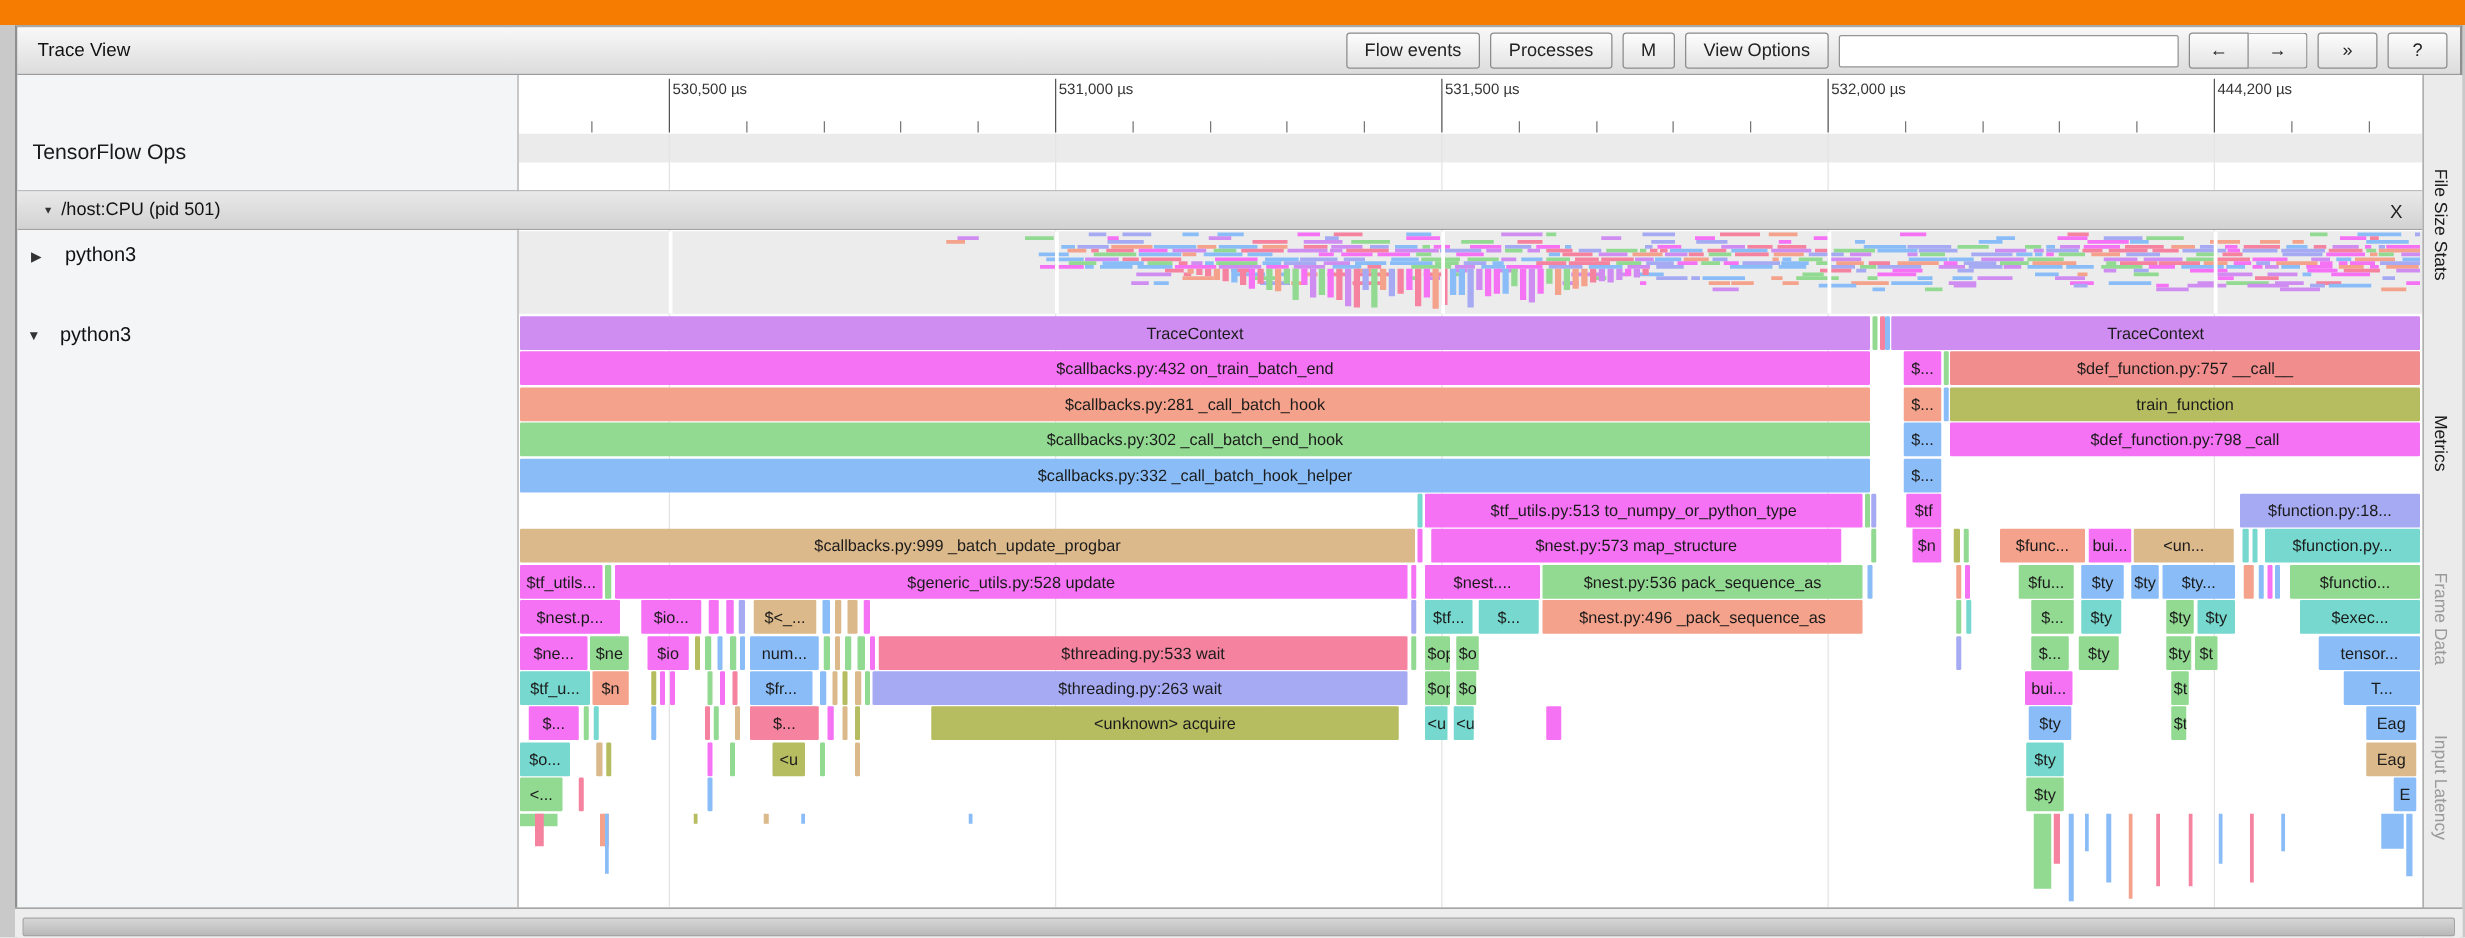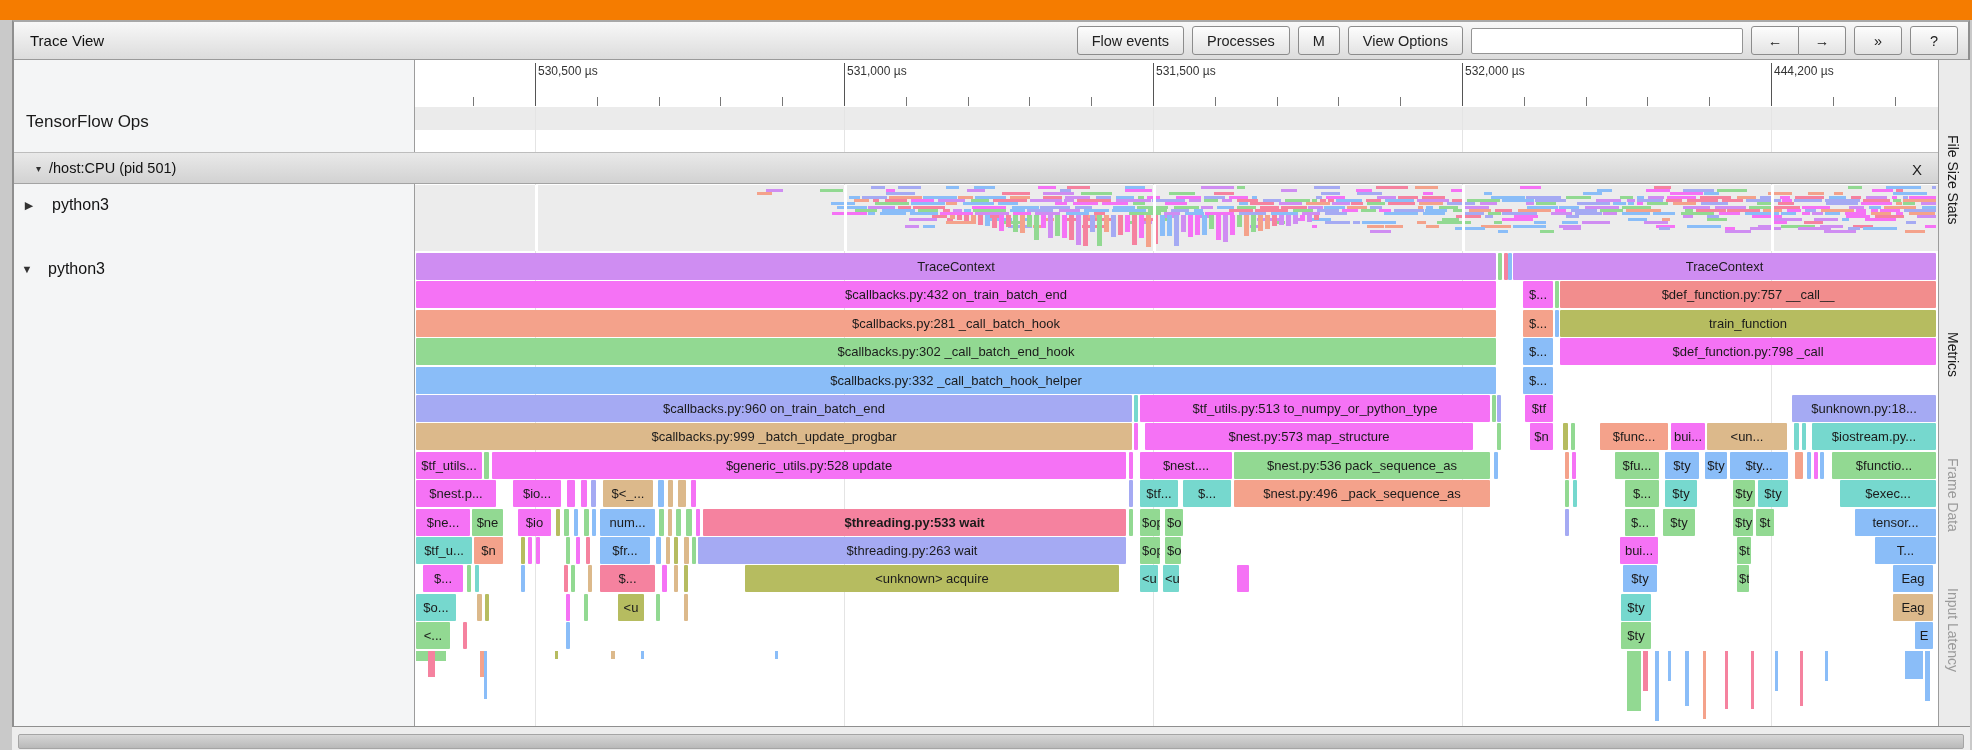--- a/index.html
+++ b/index.html
@@ -626,42 +626,41 @@
         <div class="flame-row" style="top: 278.2px; height: 27px;">
           <div class="bar" style="left: 1px; width: 1080px; background: rgb(146, 217, 146); line-height: 27px;">$callbacks.py:302 _call_batch_end_hook</div>
           <div class="bar" style="left: 1108px; width: 30px; background: rgb(138, 189, 248); line-height: 27px;">$...</div>
           <div class="bar" style="left: 1145px; width: 376px; background: rgb(245, 114, 245); line-height: 27px;">$def_function.py:798 _call</div>
         </div>
         <div class="flame-row" style="top: 306.6px; height: 27px;">
           <div class="bar" style="left: 1px; width: 1080px; background: rgb(138, 189, 248); line-height: 27px;">$callbacks.py:332 _call_batch_hook_helper</div>
           <div class="bar" style="left: 1108px; width: 30px; background: rgb(138, 189, 248); line-height: 27px;">$...</div>
         </div>
         <div class="flame-row" style="top: 335px; height: 27px;">
-          <div class="bar" style="left: 1px; width: 716px; background: rgb(165, 170, 243); line-height: 27px;">$callbacks.py:960 on_train_batch_end</div>
           <div class="bar" style="left: 719px; width: 4px; background: rgb(118, 216, 206); line-height: 27px;"></div>
           <div class="bar" style="left: 725px; width: 350px; background: rgb(245, 114, 245); line-height: 27px;">$tf_utils.py:513 to_numpy_or_python_type</div>
           <div class="bar" style="left: 1077px; width: 3px; background: rgb(146, 217, 146); line-height: 27px;"></div>
           <div class="bar" style="left: 1082px; width: 3px; background: rgb(165, 170, 243); line-height: 27px;"></div>
           <div class="bar" style="left: 1110px; width: 28px; background: rgb(245, 114, 245); line-height: 27px;">$tf</div>
-          <div class="bar" style="left: 1377px; width: 144px; background: rgb(165, 170, 243); line-height: 27px;">$unknown.py:18...</div>
+          <div class="bar" style="left: 1377px; width: 144px; background: rgb(165, 170, 243); line-height: 27px;">$function.py:18...</div>
         </div>
         <div class="flame-row" style="top: 363.4px; height: 27px;">
           <div class="bar" style="left: 1px; width: 716px; background: rgb(220, 185, 139); line-height: 27px;">$callbacks.py:999 _batch_update_progbar</div>
           <div class="bar" style="left: 719px; width: 4px; background: rgb(245, 114, 245); line-height: 27px;"></div>
           <div class="bar" style="left: 730px; width: 328px; background: rgb(245, 114, 245); line-height: 27px;">$nest.py:573 map_structure</div>
           <div class="bar" style="left: 1082px; width: 3px; background: rgb(146, 217, 146); line-height: 27px;"></div>
           <div class="bar" style="left: 1115px; width: 23px; background: rgb(245, 114, 245); line-height: 27px;">$n</div>
           <div class="bar" style="left: 1148px; width: 5px; background: rgb(182, 188, 96); line-height: 27px;"></div>
           <div class="bar" style="left: 1156px; width: 4px; background: rgb(146, 217, 146); line-height: 27px;"></div>
           <div class="bar" style="left: 1185px; width: 68px; background: rgb(244, 162, 139); line-height: 27px;">$func...</div>
           <div class="bar" style="left: 1256px; width: 34px; background: rgb(245, 114, 245); line-height: 27px;">bui...</div>
           <div class="bar" style="left: 1292px; width: 80px; background: rgb(220, 185, 139); line-height: 27px;">&lt;un...</div>
           <div class="bar" style="left: 1379px; width: 5px; background: rgb(118, 216, 206); line-height: 27px;"></div>
           <div class="bar" style="left: 1387px; width: 4px; background: rgb(118, 216, 206); line-height: 27px;"></div>
-          <div class="bar" style="left: 1397px; width: 124px; background: rgb(118, 216, 206); line-height: 27px;">$iostream.py...</div>
+          <div class="bar" style="left: 1397px; width: 124px; background: rgb(118, 216, 206); line-height: 27px;">$function.py...</div>
         </div>
         <div class="flame-row" style="top: 391.8px; height: 27px;">
           <div class="bar" style="left: 1px; width: 66px; background: rgb(245, 114, 245); line-height: 27px;">$tf_utils...</div>
           <div class="bar" style="left: 69px; width: 5px; background: rgb(146, 217, 146); line-height: 27px;"></div>
           <div class="bar" style="left: 77px; width: 634px; background: rgb(245, 114, 245); line-height: 27px;">$generic_utils.py:528 update</div>
           <div class="bar" style="left: 714px; width: 4px; background: rgb(245, 114, 245); line-height: 27px;"></div>
           <div class="bar" style="left: 725px; width: 92px; background: rgb(245, 114, 245); line-height: 27px;">$nest....</div>
           <div class="bar" style="left: 819px; width: 256px; background: rgb(146, 217, 146); line-height: 27px;">$nest.py:536 pack_sequence_as</div>
           <div class="bar" style="left: 1079px; width: 3px; background: rgb(138, 189, 248); line-height: 27px;"></div>
           <div class="bar" style="left: 1150px; width: 4px; background: rgb(244, 162, 139); line-height: 27px;"></div>
@@ -707,21 +706,21 @@
           <div class="bar" style="left: 149px; width: 5px; background: rgb(146, 217, 146); line-height: 27px;"></div>
           <div class="bar" style="left: 159px; width: 4px; background: rgb(138, 189, 248); line-height: 27px;"></div>
           <div class="bar" style="left: 169px; width: 5px; background: rgb(146, 217, 146); line-height: 27px;"></div>
           <div class="bar" style="left: 177px; width: 4px; background: rgb(138, 189, 248); line-height: 27px;"></div>
           <div class="bar" style="left: 185px; width: 55px; background: rgb(138, 189, 248); line-height: 27px;">num...</div>
           <div class="bar" style="left: 244px; width: 5px; background: rgb(146, 217, 146); line-height: 27px;"></div>
           <div class="bar" style="left: 253px; width: 4px; background: rgb(220, 185, 139); line-height: 27px;"></div>
           <div class="bar" style="left: 261px; width: 5px; background: rgb(146, 217, 146); line-height: 27px;"></div>
           <div class="bar" style="left: 271px; width: 6px; background: rgb(146, 217, 146); line-height: 27px;"></div>
           <div class="bar" style="left: 281px; width: 4px; background: rgb(245, 114, 245); line-height: 27px;"></div>
-          <div class="bar" style="left: 288px; width: 423px; background: rgb(245, 130, 159); line-height: 27px; font-weight: bold;">$threading.py:533 wait</div>
+          <div class="bar" style="left: 288px; width: 423px; background: rgb(245, 130, 159); line-height: 27px;">$threading.py:533 wait</div>
           <div class="bar" style="left: 714px; width: 4px; background: rgb(146, 217, 146); line-height: 27px;"></div>
           <div class="bar" style="left: 725px; width: 20px; background: rgb(146, 217, 146); line-height: 27px;">$op</div>
           <div class="bar" style="left: 750px; width: 18px; background: rgb(146, 217, 146); line-height: 27px;">$o</div>
           <div class="bar" style="left: 1150px; width: 4px; background: rgb(165, 170, 243); line-height: 27px;"></div>
           <div class="bar" style="left: 1210px; width: 30px; background: rgb(146, 217, 146); line-height: 27px;">$...</div>
           <div class="bar" style="left: 1248px; width: 32px; background: rgb(146, 217, 146); line-height: 27px;">$ty</div>
           <div class="bar" style="left: 1318px; width: 20px; background: rgb(146, 217, 146); line-height: 27px;">$ty</div>
           <div class="bar" style="left: 1341px; width: 18px; background: rgb(146, 217, 146); line-height: 27px;">$t</div>
           <div class="bar" style="left: 1440px; width: 81px; background: rgb(138, 189, 248); line-height: 27px;">tensor...</div>
         </div>

